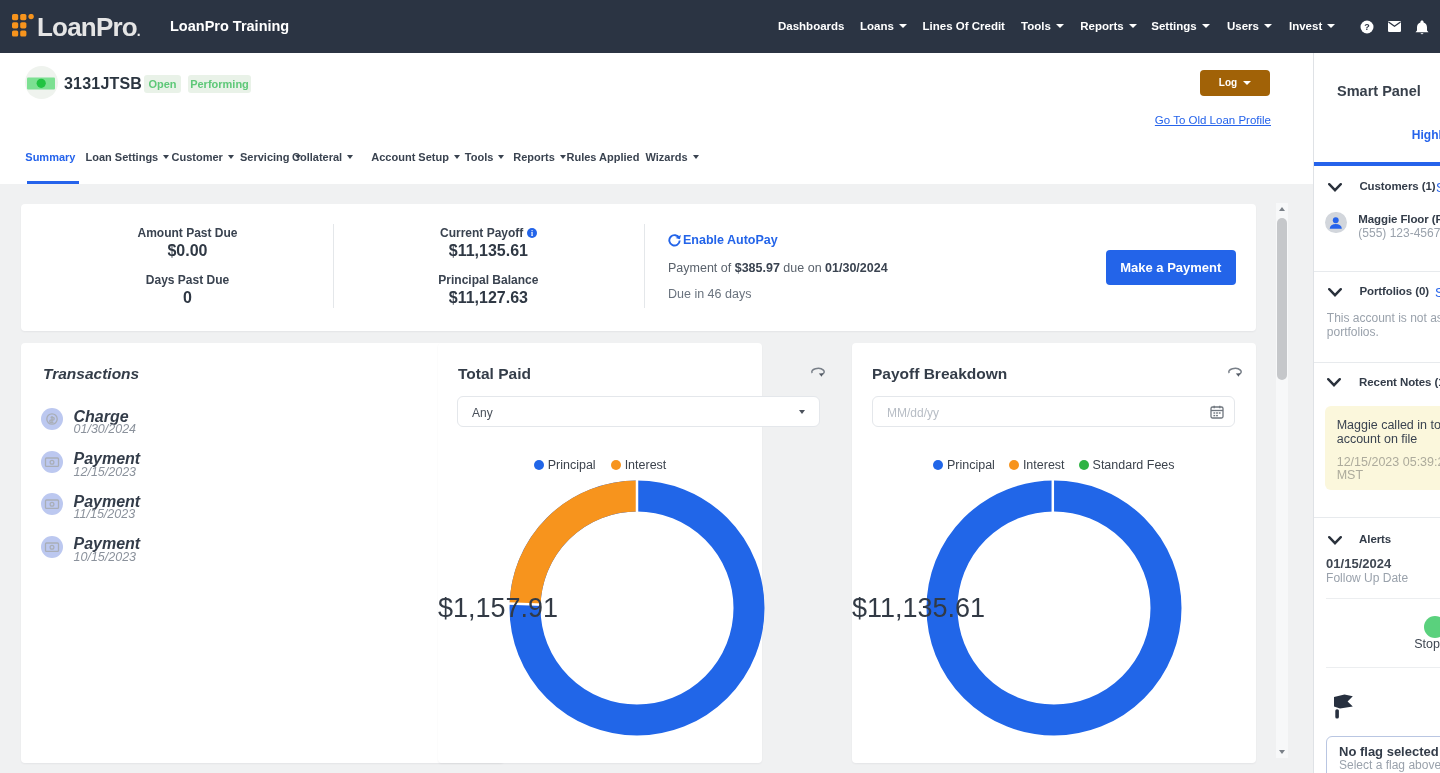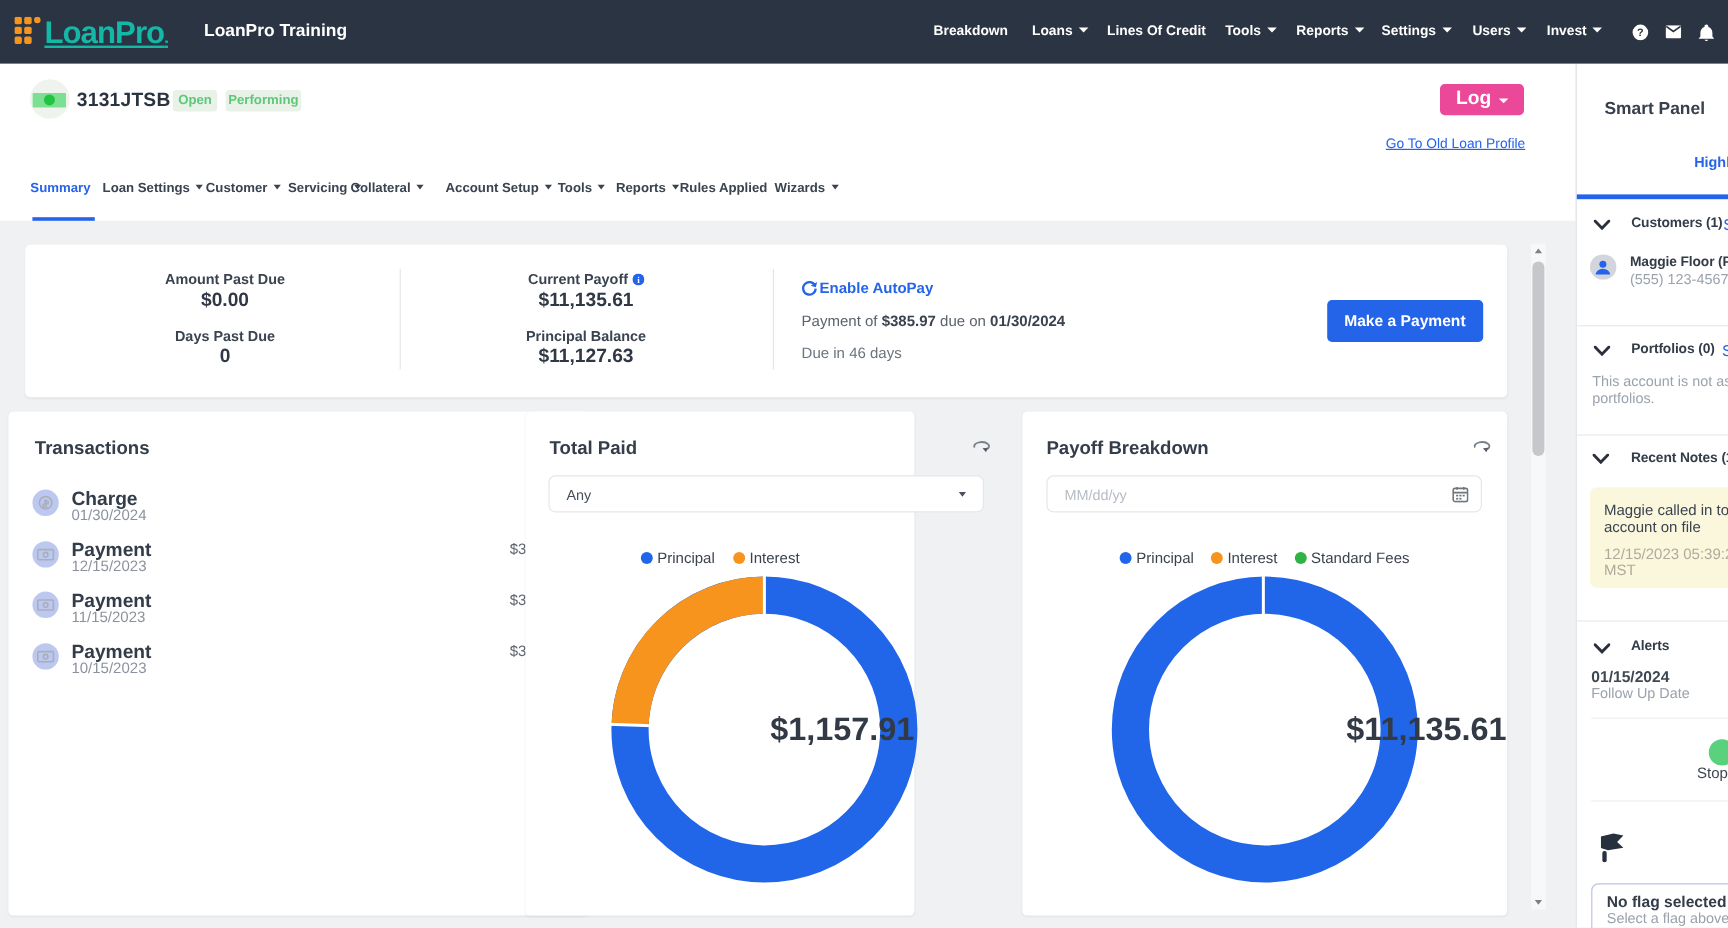--- a/index.html
+++ b/index.html
@@ -4,28 +4,28 @@
 <style>
 * { margin:0; padding:0; box-sizing:border-box; }
 html,body { width:1440px; height:773px; overflow:hidden; font-family:"Liberation Sans", sans-serif; background:#f0f1f2; }
 .abs { position:absolute; }
 
 
 #topnav { position:absolute; left:0; top:0; width:1440px; height:53px; background:#2b3443; z-index:30; }
 .navlink { position:absolute; top:0; height:53px; line-height:53px; color:#fff; font-size:11.5px; font-weight:700; white-space:nowrap; }
 .navlink .car { display:inline-block; width:0; height:0; border-left:4px solid transparent; border-right:4px solid transparent; border-top:4px solid #fff; margin-left:5px; vertical-align:2px; }
 #lp-training { position:absolute; left:170px; top:0; height:53px; line-height:53px; color:#fff; font-size:14.5px; font-weight:700;text-align:center; }
-#logo-text { position:absolute; left:37px; top:11.5px; color:#14b8a6; font-size:26px; font-weight:700; letter-spacing:-0.8px;text-decoration:underline; }
+#logo-text { position:absolute; left:37px; top:11.5px; color:#e5e5e5; font-size:26px; font-weight:700; letter-spacing:-0.8px; }
 
 
 #loanhead { position:absolute; left:0; top:53px; width:1313px; height:131px; background:#fff; z-index:10; }
 #loan-circle { position:absolute; left:25px; top:13px; width:33px; height:33px; border-radius:50%; background:#eff3ee; }
 #loan-title { position:absolute; left:64px; top:22px; font-size:16px; font-weight:700; color:#2b3540; letter-spacing:0.2px; }
 .badge { position:absolute; top:22px; height:18px; line-height:18px; background:#e9f2e8; color:#5ec878; font-size:11px; font-weight:700; border-radius:3px; text-align:center; }
-#log-btn { position:absolute; left:1200px; top:17px; width:70px; height:26px; background:#ec4899; border-radius:4px; color:#fff; font-size:16px; font-weight:700; text-align:center; line-height:26px; }
+#log-btn { position:absolute; left:1200px; top:17px; width:70px; height:26px; background:#a16207; border-radius:4px; color:#fff; font-size:10px; font-weight:700; text-align:center; line-height:26px; }
 #log-btn .car { display:inline-block; width:0; height:0; border-left:4px solid transparent; border-right:4px solid transparent; border-top:4px solid #fff; margin-left:6px; vertical-align:1px; }
 #old-link { position:absolute; right:42px; top:61px; font-size:11.5px; color:#2563eb; text-decoration:underline; }
 .tab { position:absolute; top:98px; font-size:11px; font-weight:700; color:#3a4350; white-space:nowrap; }
 .tab .car { display:inline-block; width:0; height:0; border-left:3.5px solid transparent; border-right:3.5px solid transparent; border-top:4px solid #3a4350; margin-left:5px; vertical-align:2px; }
 #tab-underline { position:absolute; left:27px; top:128px; width:52px; height:3px; background:#2563eb; }
 
 
 #content { position:absolute; left:0; top:184px; width:1313px; height:589px; background:#f0f1f2; }
 .card { position:absolute; background:#fff; border-radius:4px; box-shadow:0 1px 2px rgba(27,36,48,0.06); }
 .ctitle { position:absolute; font-size:15.5px; font-weight:700; color:#343d49; }
@@ -36,21 +36,21 @@
 
 
 .trow-ic { position:absolute; left:20px; width:22px; height:22px; border-radius:50%; background:#bcc8f0; }
 .trow-name { position:absolute; left:52.5px; font-size:16px; font-weight:700; color:#333c49; }
 .trow-date { position:absolute; left:52.5px; font-size:12.5px; color:#8b929c; }
 .trow-amt { position:absolute; right:20px; font-size:12.5px; color:#5d656f; }
 
 
 .selbox { position:absolute; left:19px; top:53.5px; height:31px; border:1px solid #e4e7eb; border-radius:6px; background:#fff; }
 .legdot { display:inline-block; width:10px; height:10px; border-radius:50%; margin-right:4px; vertical-align:-1px; }
-.cvalue { position:absolute; width:100%; text-align:right; font-size:27px; color:#323a45;font-weight:bold; }
+.cvalue { position:absolute; width:100%; text-align:left; font-size:27px; color:#323a45; }
 
 
 #panel { position:absolute; left:1313px; top:53px; width:127px; height:720px; background:#fff; border-left:1px solid #dfe2e6; overflow:visible; z-index:20; }
 .sp { position:absolute; white-space:nowrap; }
 .sechead { font-size:11.5px; font-weight:700; color:#333c49; letter-spacing:-0.1px; }
 .spgray { font-size:12px; color:#9aa2ac; }
 .spdiv { position:absolute; left:0; width:200px; height:1px; background:#e7eaed; }
 .spdiv2 { position:absolute; left:12px; width:200px; height:1px; background:#eceef0; }
 .splink { font-size:13px; color:#2563eb; }
 </style>
@@ -64,21 +64,21 @@
       <rect x="8.2" y="0" width="6.2" height="6.2" rx="1.6"></rect>
       <circle cx="19.1" cy="2.6" r="2.7"></circle>
       <rect x="0" y="8.2" width="6.2" height="6.2" rx="1.6"></rect>
       <rect x="8.2" y="8.2" width="6.2" height="6.2" rx="1.6"></rect>
       <rect x="0" y="16.4" width="6.2" height="6.2" rx="1.6"></rect>
       <rect x="8.2" y="16.4" width="6.2" height="6.2" rx="1.6"></rect>
     </g>
   </svg>
   <div id="logo-text">LoanPro<span style="font-size:14px;">.</span></div>
   <div id="lp-training">LoanPro Training</div>
-  <div class="navlink" style="left:778px;">Breakdown</div>
+  <div class="navlink" style="left:778px;">Dashboards</div>
   <div class="navlink" style="left:860px;">Loans<span class="car"></span></div>
   <div class="navlink" style="left:922.5px;">Lines Of Credit</div>
   <div class="navlink" style="left:1021px;">Tools<span class="car"></span></div>
   <div class="navlink" style="left:1080.3px;">Reports<span class="car"></span></div>
   <div class="navlink" style="left:1151.3px;">Settings<span class="car"></span></div>
   <div class="navlink" style="left:1227px;">Users<span class="car"></span></div>
   <div class="navlink" style="left:1289px;">Invest<span class="car"></span></div>
   <svg class="abs" style="left:1360px; top:20px;" width="14" height="14" viewBox="0 0 14 14">
     <circle cx="7" cy="7" r="6.5" fill="#fff"></circle>
     <text x="7" y="10.2" font-size="9" font-weight="bold" fill="#2b3443" text-anchor="middle" font-family="Liberation Sans">?</text>
@@ -143,21 +143,21 @@
         <path d="M11.2 4.1 A5.2 5.2 0 1 0 11.7 6.5" stroke="#2364e9" stroke-width="1.9" fill="none"></path>
         <path d="M12.9 0.9 L11.9 5.3 L7.6 4.1 Z" fill="#2364e9"></path>
       </svg>
       <span style="position:absolute; left:15px; top:-1px; font-size:12.5px; font-weight:700; color:#2364e9; white-space:nowrap;">Enable AutoPay</span>
     </div>
     <div style="position:absolute; left:647px; top:57px; font-size:12.5px; color:#5a626c; white-space:nowrap;">Payment of <b style="color:#3a4350;">$385.97</b> due on <b style="color:#3a4350;">01/30/2024</b></div>
     <div style="position:absolute; left:647px; top:83px; font-size:12.5px; color:#6a737e;">Due in 46 days</div>
     <div style="position:absolute; left:1085px; top:46px; width:129.5px; height:35px; background:#2364e9; border-radius:4px; color:#fff; font-size:13px; font-weight:700; text-align:center; line-height:35px;">Make a Payment</div>
   </div>
 
-  <div class="card" id="txcard" style="left:7px; top:158.5px; width:483px; height:420.5px;">
+  <div class="card" id="txcard" style="left:21px; top:158.5px; width:483px; height:420.5px;font-style:italic;">
     <div class="ctitle" style="left:22px; top:22px;">Transactions</div>
     <div class="trow-ic" style="top:65.6px;"><svg width="22" height="22" viewBox="0 0 22 22">
           <g fill="none" stroke="#a9aeb7" stroke-width="1.3">
             <circle cx="11" cy="11" r="5.2"></circle>
             <path d="M11 8 L11 14 M9.5 9.5 h2.5 a1.2 1.2 0 0 1 0 2.5 h-2 a1.2 1.2 0 0 0 0 2.5 h2.5"></path>
           </g>
         </svg></div>
     <div class="trow-name" style="top:65.0px;">Charge</div>
     <div class="trow-date" style="top:79.7px;">01/30/2024</div>
     <div class="trow-amt" style="top:65.5px;">$5.00</div>

